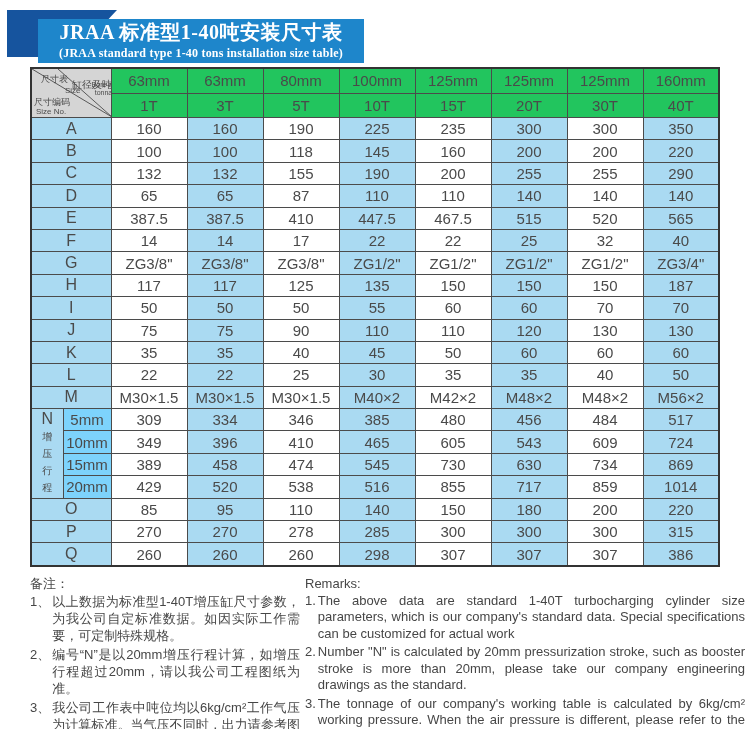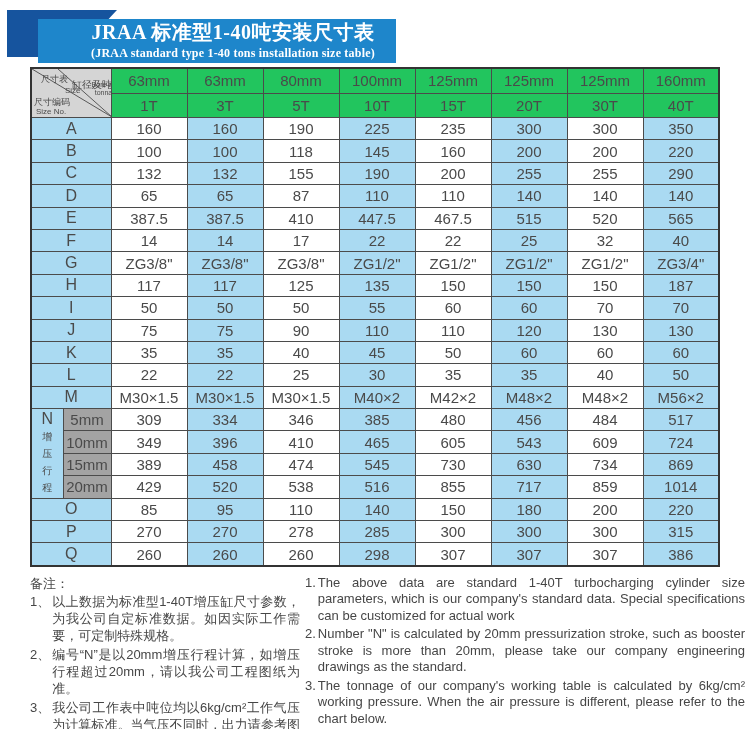--- a/index.html
+++ b/index.html
@@ -5,35 +5,35 @@
   html,body{margin:0;padding:0;}
   body{width:750px;height:729px;background:#ffffff;overflow:hidden;
        font-family:"Liberation Sans", sans-serif;color:#464646;}
 
   
   .banner-wrap{position:relative;height:66px;}
   .banner-navy{position:absolute;left:7px;top:10px;width:96px;height:47px;background:#16549e;}
   .banner-fold{position:absolute;left:103px;top:10px;width:0;height:0;
                border-top:15px solid #16549e;border-right:14px solid transparent;}
   .banner-main{position:absolute;left:38px;top:19px;width:326px;height:44px;background:#1e86cb;
-               color:#fff;text-align:center;font-family:"Liberation Serif", serif;padding-left:32px;}
+               color:#fff;text-align:center;font-family:"Liberation Serif", serif;}
   .banner-title{font-size:20px;font-weight:bold;line-height:25px;padding-top:1px;letter-spacing:.5px;}
   .banner-subtitle{font-size:12px;font-weight:bold;line-height:16px;letter-spacing:.2px;}
 
   
   .tbl-wrap{margin-left:30px;margin-top:1px;}
   table{border-collapse:collapse;table-layout:fixed;width:688px;border:2px solid #333;}
   th,td{border:1px solid #4b4b4b;text-align:center;vertical-align:middle;
         padding:0;overflow:hidden;font-weight:normal;}
   thead th{height:23px;background:#22c55e;font-size:15px;color:#4a4a4a;}
   tbody td{height:21.4px;font-size:15px;color:#4a4a4a;}
   td.rl{background:#aadaf2;font-size:16px;}
   td.cw{background:#ffffff;}
   td.cb{background:#aadaf2;}
-  td.sl{background:#a3a3a3;font-size:15px;}
+  td.sl{background:#7dd3fc;font-size:15px;}
   td.nl{background:#aadaf2;padding:0;}
   .nl-letter{font-size:16px;line-height:18px;}
   .nl-vert{width:16px;margin:0 auto;word-break:break-all;line-height:17px;font-size:10px;}
 
   
   th.corner{background:#d5d5d5;padding:0;}
   .corner-box{position:relative;width:92px;height:48px;}
   .corner-box svg{position:absolute;left:0;top:0;}
   .corner-box span{position:absolute;color:#4a4a4a;white-space:nowrap;line-height:1;}
   .c-size-zh{left:9px;top:6px;font-size:9px;}
@@ -356,20 +356,21 @@
     <div class="note-item">
       <span class="note-num">2、</span>
       <span class="note-text">编号“N”是以20mm增压行程计算，如增压行程超过20mm，请以我公司工程图纸为准。</span>
     </div>
     <div class="note-item">
       <span class="note-num">3、</span>
       <span class="note-text">我公司工作表中吨位均以6kg/cm²工作气压为计算标准。当气压不同时，出力请参考图下参数表。</span>
     </div>
   </div>
   <div class="notes-en">
+    <div class="notes-head">Remarks:</div>
     <div class="note-item">
       <span class="note-num">1.</span>
       <span class="note-text">The above data are standard 1-40T turbocharging cylinder size parameters, which is our company's standard data. Special specifications can be customized for actual work</span>
     </div>
     <div class="note-item">
       <span class="note-num">2.</span>
       <span class="note-text">Number "N" is calculated by 20mm pressurization stroke, such as booster stroke is more than 20mm, please take our company engineering drawings as the standard.</span>
     </div>
     <div class="note-item">
       <span class="note-num">3.</span>

